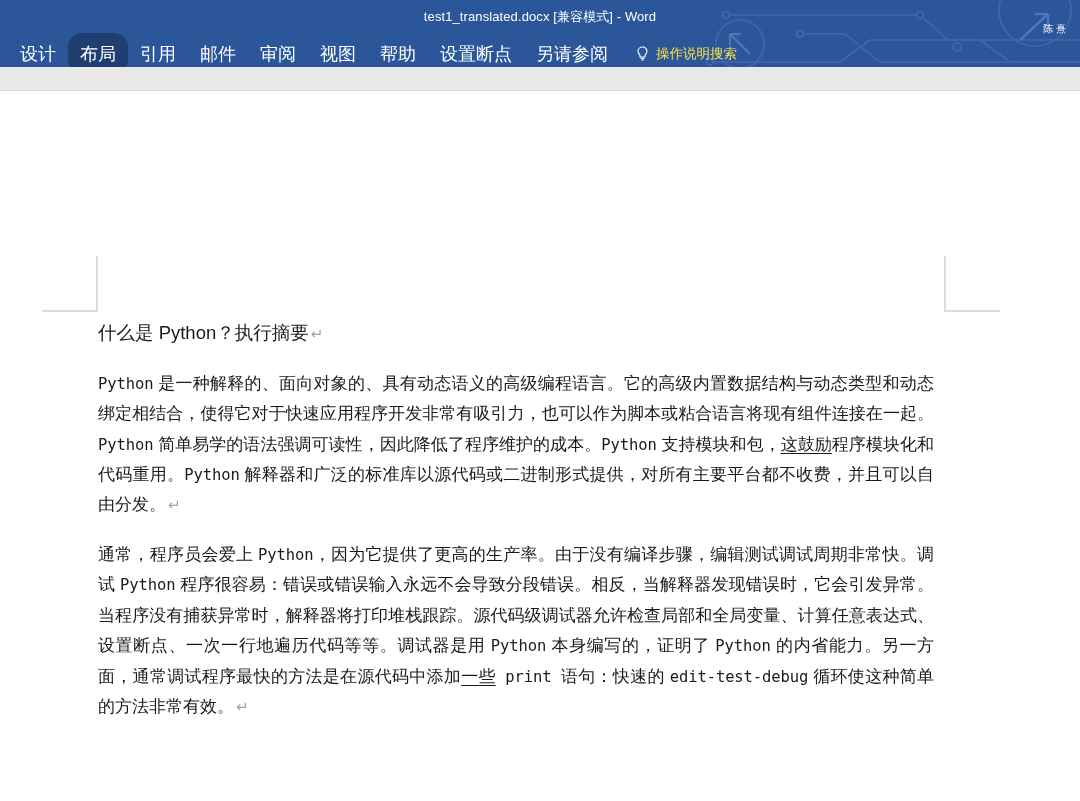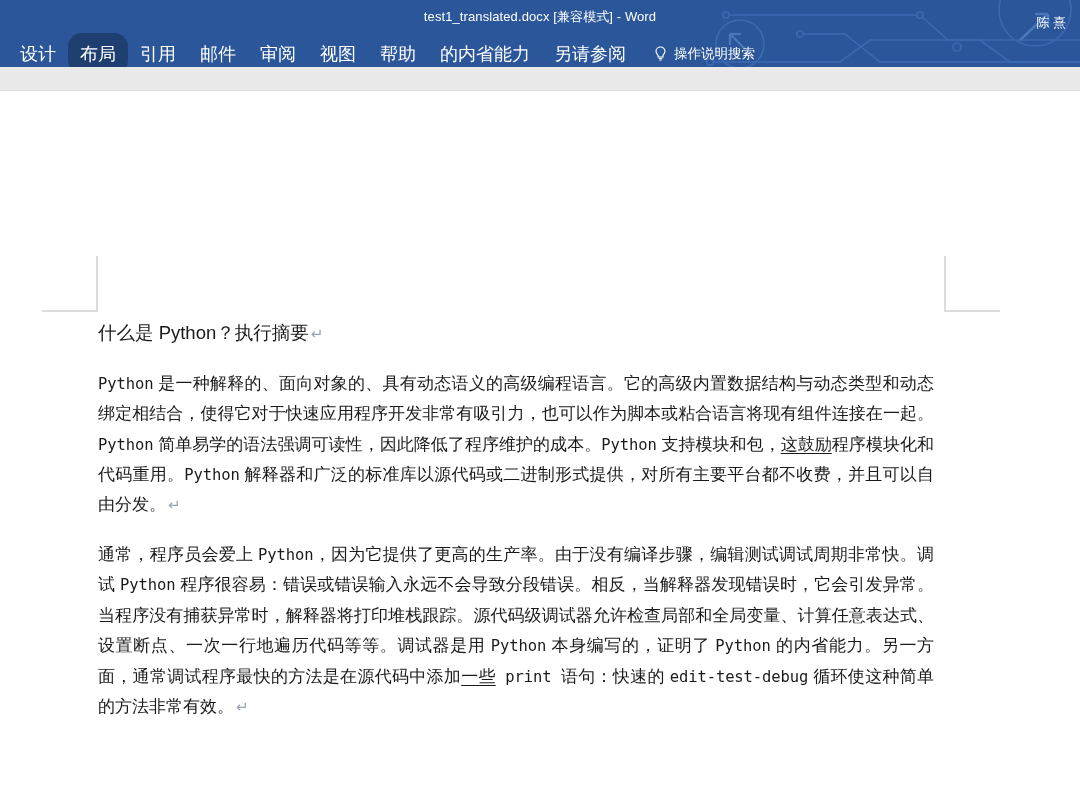--- a/index.html
+++ b/index.html
@@ -41,23 +41,23 @@
   }
   .title-text {
     color: #ffffff;
     font-size: 13px;
     letter-spacing: 0.1px;
     white-space: nowrap;
   }
   .account-name {
     position: absolute;
     right: 14px;
-    top: 14px;
+    top: 22px;
     color: #ffffff;
-    font-size: 13px;
+    font-size: 10px;
     z-index: 3;
     white-space: nowrap;
   }
 
   .tabbar {
     position: relative;
     height: 41px;
     display: flex;
     align-items: stretch;
     padding-left: 8px;
@@ -75,21 +75,21 @@
   }
   .tab.active {
     background: #1e3f6f;
     border-radius: 14px;
   }
   .tellme {
     display: flex;
     align-items: center;
     gap: 7px;
     padding: 0 12px 0 16px;
-    color: #ffffff;
+    color: #fde047;
     font-size: 13.5px;
     white-space: nowrap;
   }
   .bulb {
     display: inline-block;
     width: 13px;
     height: 16px;
     position: relative;
   }
 
@@ -219,21 +219,21 @@
   <div class="account-name">陈 熹</div>
 
   <div class="tabbar">
     <div class="tab">设计</div>
     <div class="tab active">布局</div>
     <div class="tab">引用</div>
     <div class="tab">邮件</div>
     <div class="tab">审阅</div>
     <div class="tab">视图</div>
     <div class="tab">帮助</div>
-    <div class="tab">的内省能力</div>
+    <div class="tab">设置断点</div>
     <div class="tab">另请参阅</div>
     <div class="tellme">
       <span class="bulb">
         <svg width="13" height="16" viewBox="0 0 13 16">
           <path d="M6.5 1 C3.8 1 2 3 2 5.3 C2 7 3.2 8.2 4 9.4 L4 11 L9 11 L9 9.4 C9.8 8.2 11 7 11 5.3 C11 3 9.2 1 6.5 1 Z" fill="none" stroke="#ffffff" stroke-width="1.1"></path>
           <path d="M4.6 12.4 L8.4 12.4" stroke="#ffffff" stroke-width="1.1"></path>
           <path d="M5.3 14 L7.7 14" stroke="#ffffff" stroke-width="1.1"></path>
         </svg>
       </span>
       <span>操作说明搜索</span>

